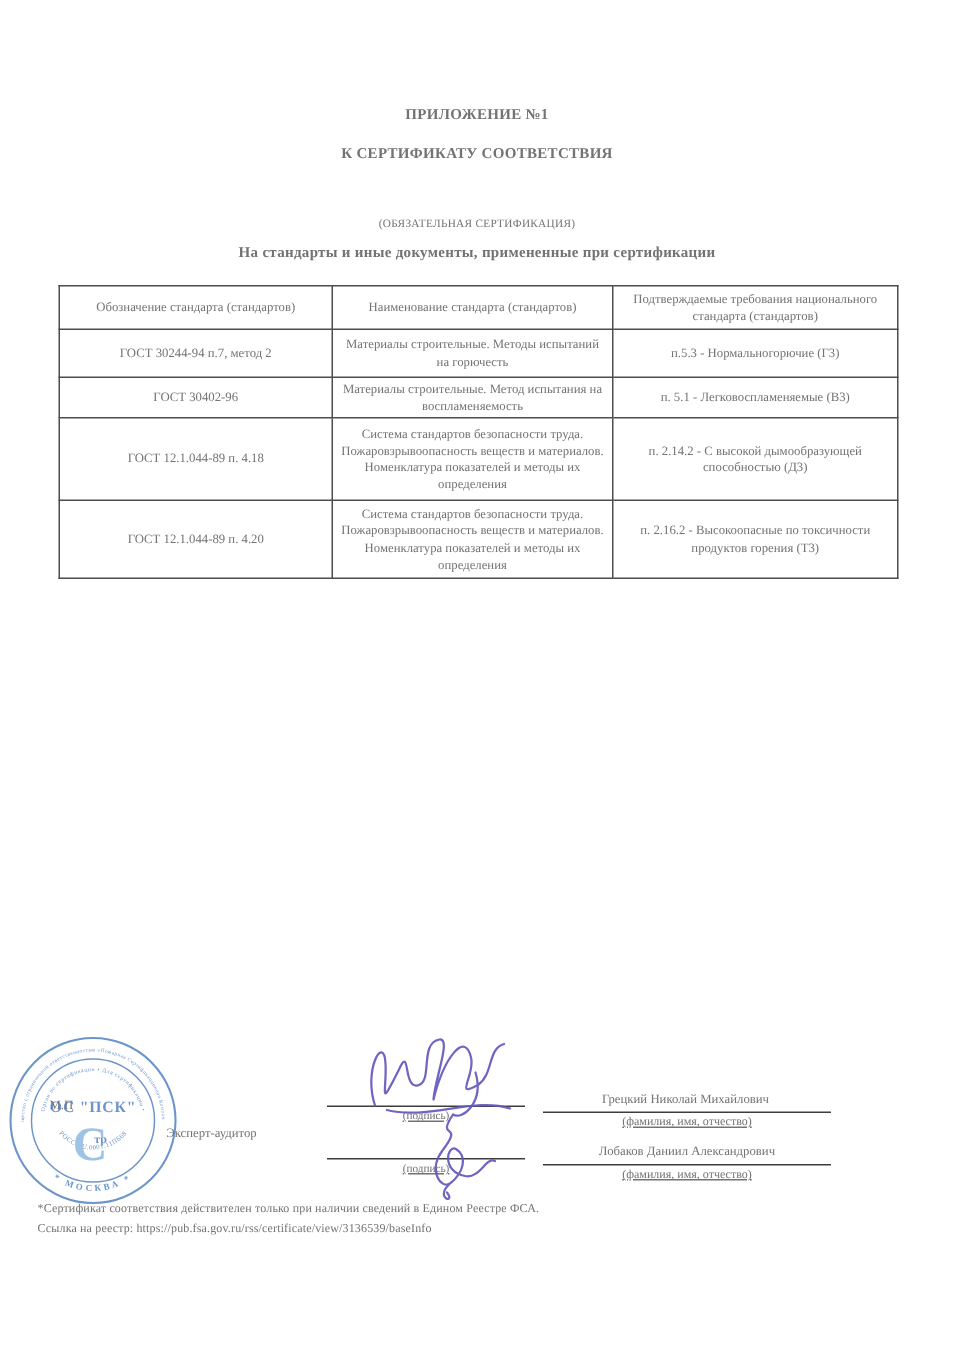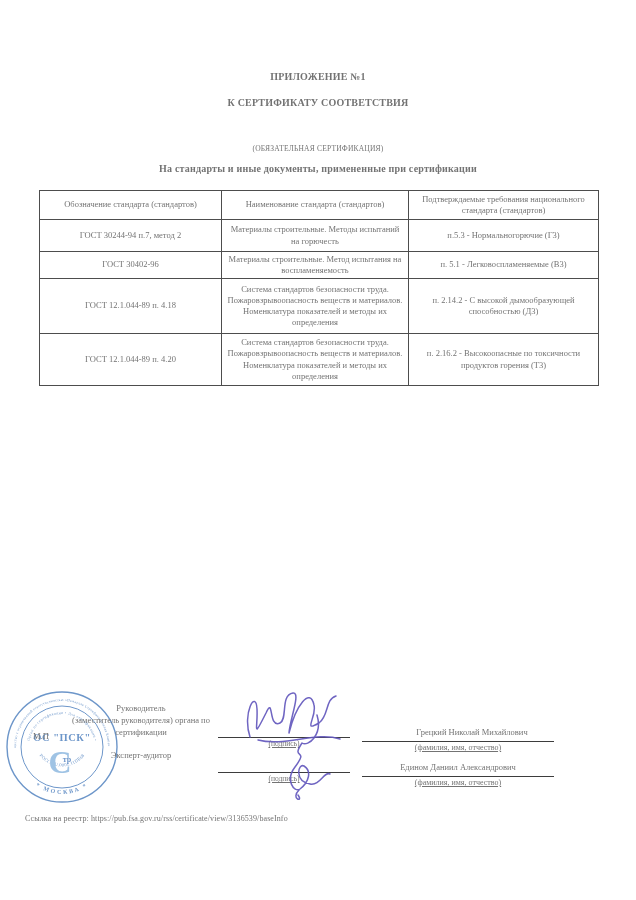--- a/index.html
+++ b/index.html
@@ -102,47 +102,43 @@
       <textPath href="#arcBotCity" startOffset="50%" text-anchor="middle">* МОСКВА *</textPath>
     </text>
     <text font-size="4.6" fill="#4d7fbe" letter-spacing=".3">
       <textPath href="#arcBotReg" startOffset="50%" text-anchor="middle">РОСС RU.0001.11ПБ68</textPath>
     </text>
     <text x="60" y="54" font-size="10.5" font-weight="bold" fill="#4d7fbe" text-anchor="middle" letter-spacing=".5">ОС "ПСК"</text>
     <text x="58" y="86" font-size="32" font-weight="bold" fill="#8ab6df" text-anchor="middle">С</text>
     <text x="65" y="75" font-size="8" font-weight="bold" fill="#4d7fbe" text-anchor="middle">тр</text>
   </svg>
 
-  <div class="sig-role" style="top:703px">
-    <div>Руководитель</div>
-    <div>(заместитель руководителя) органа по</div>
-    <div>сертификации</div>
-  </div>
   <div class="mp">М.П</div>
   <div class="sig-role" style="top:750px">
     <div>Эксперт-аудитор</div>
   </div>
 
   <div class="sigline" style="left:218px; top:737px; width:132px"></div>
   <div class="sigcap" style="left:218px; top:739px; width:132px">(подпись)</div>
   <div class="sigline" style="left:218px; top:772px; width:132px"></div>
   <div class="sigcap" style="left:218px; top:774px; width:132px">(подпись)</div>
 
   <svg class="ink-svg" viewBox="0 0 132 125">
     <g fill="none" stroke="#6358bd" stroke-width="1.5" stroke-linecap="round" stroke-linejoin="round">
       <path d="M20,54 C12,30 26,6 27,26 C28,44 22,58 36,30 C44,12 38,46 50,40 C58,36 50,12 63,10 C71,9 60,36 59,50 C66,22 80,4 84,22 C87,34 72,50 89,40 C99,33 95,16 106,13"></path>
       <path d="M28,57 C55,64 86,48 110,56"></path>
       <path d="M87,32 C93,52 78,64 72,60 C60,78 80,64 65,84 C55,97 64,110 70,106 C79,99 82,88 74,83 C68,80 64,98 80,101 C90,103 94,88 100,91"></path>
       <path d="M69,107 C60,116 74,120 68,112"></path>
     </g>
   </svg>
 
-  <div class="namecap" style="left:376px; top:727px; width:192px">Грецкий Николай Михайлович</div>
+  <div class="namecap" style="left:361px; top:727px; width:192px">Грецкий Николай Михайлович</div>
   <div class="sigline" style="left:362px; top:741px; width:192px"></div>
   <div class="sigcap" style="left:362px; top:743px; width:192px; font-size:8px">(фамилия, имя, отчество)</div>
 
-  <div class="namecap" style="left:362px; top:762px; width:192px">Едином Даниил Александрович</div>
+  <div class="namecap" style="left:362px; top:762px; width:192px">Лобаков Даниил Александрович</div>
   <div class="sigline" style="left:362px; top:776px; width:192px"></div>
   <div class="sigcap" style="left:362px; top:778px; width:192px; font-size:8px">(фамилия, имя, отчество)</div>
 
+  <div class="footer-line" style="top:801px">*Сертификат соответствия действителен только при наличии сведений в Едином Реестре ФСА.</div>
   <div class="footer-line" style="top:814px">Ссылка на реестр: https://pub.fsa.gov.ru/rss/certificate/view/3136539/baseInfo</div>
 
 </div>
 
 </body></html>

